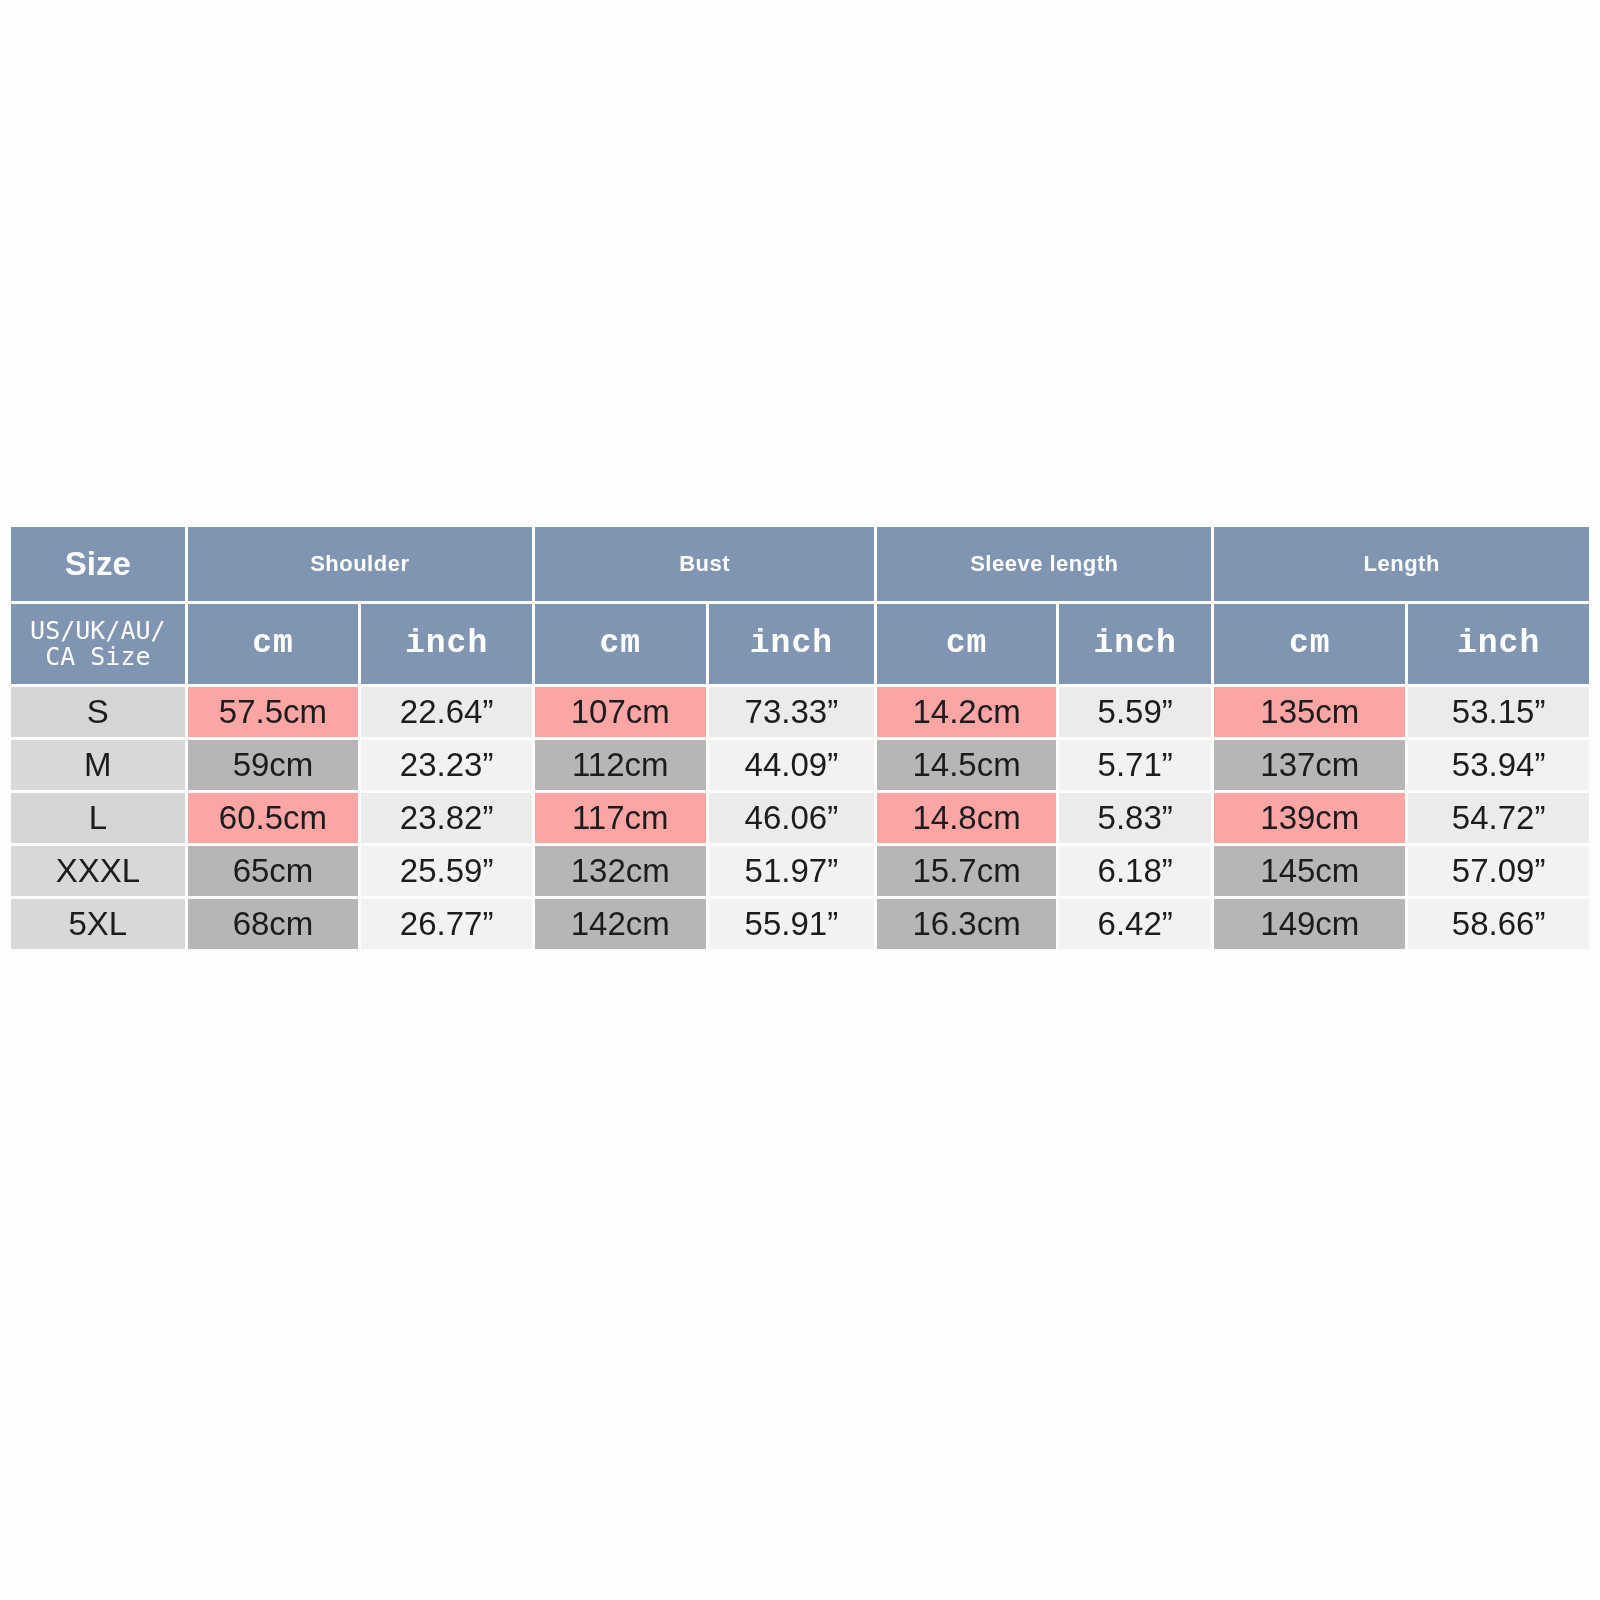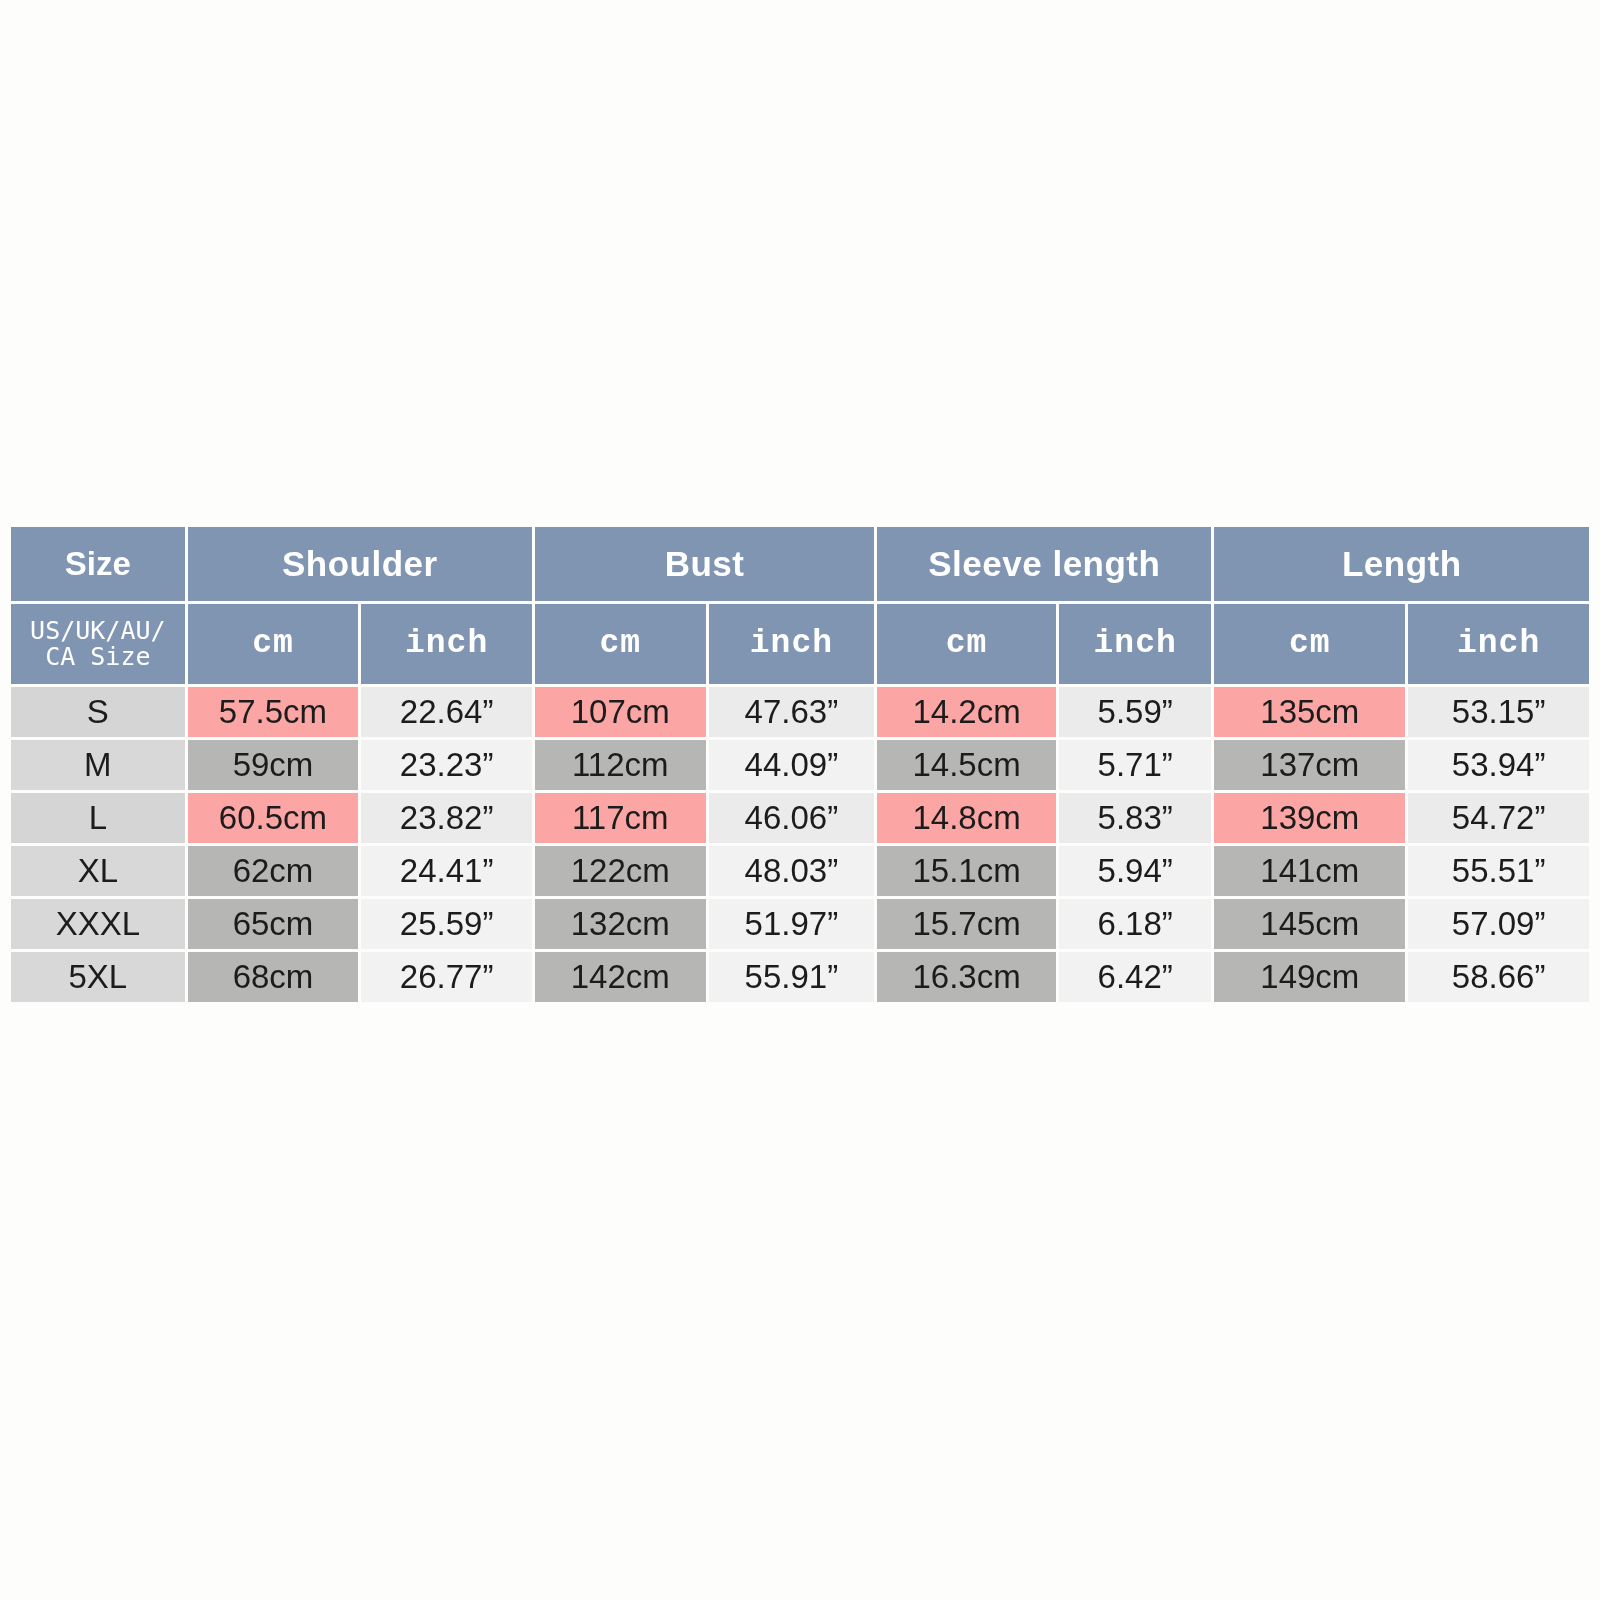--- a/index.html
+++ b/index.html
@@ -36,21 +36,21 @@
     line-height: 1.05;
   }
   
   .hdr {
     background: #8095b2;
     color: #ffffff;
     font-weight: bold;
   }
   .hdr-group {
     height: 74px;
-    font-size: 35px;
+    font-size: 22px;
     font-family: "Liberation Sans", sans-serif;
     letter-spacing: 0.5px;
   }
   .hdr-unit {
     height: 80px;
     font-size: 33px;
     font-family: Liberation Mono, monospace;
     font-weight: bold;
     letter-spacing: 1px;
   }
@@ -125,21 +125,21 @@
         <td class="hdr hdr-unit">inch</td>
       </tr>
     </thead>
 
     <tbody id="table-body">
         <tr>
           <td class="c-size">S</td>
           <td class="c-cm">57.5cm</td>
           <td class="c-inch">22.64”</td>
           <td class="c-cm">107cm</td>
-          <td class="c-inch">47.63”</td>
+          <td class="c-inch">73.33”</td>
           <td class="c-cm">14.2cm</td>
           <td class="c-inch">5.59”</td>
           <td class="c-cm">135cm</td>
           <td class="c-inch">53.15”</td>
         </tr>
         <tr class="alt">
           <td class="c-size">M</td>
           <td class="c-cm">59cm</td>
           <td class="c-inch">23.23”</td>
           <td class="c-cm">112cm</td>
@@ -152,31 +152,20 @@
         <tr>
           <td class="c-size">L</td>
           <td class="c-cm">60.5cm</td>
           <td class="c-inch">23.82”</td>
           <td class="c-cm">117cm</td>
           <td class="c-inch">46.06”</td>
           <td class="c-cm">14.8cm</td>
           <td class="c-inch">5.83”</td>
           <td class="c-cm">139cm</td>
           <td class="c-inch">54.72”</td>
-        </tr>
-        <tr class="alt">
-          <td class="c-size">XL</td>
-          <td class="c-cm">62cm</td>
-          <td class="c-inch">24.41”</td>
-          <td class="c-cm">122cm</td>
-          <td class="c-inch">48.03”</td>
-          <td class="c-cm">15.1cm</td>
-          <td class="c-inch">5.94”</td>
-          <td class="c-cm">141cm</td>
-          <td class="c-inch">55.51”</td>
         </tr>
         <tr class="alt">
           <td class="c-size">XXXL</td>
           <td class="c-cm">65cm</td>
           <td class="c-inch">25.59”</td>
           <td class="c-cm">132cm</td>
           <td class="c-inch">51.97”</td>
           <td class="c-cm">15.7cm</td>
           <td class="c-inch">6.18”</td>
           <td class="c-cm">145cm</td>

